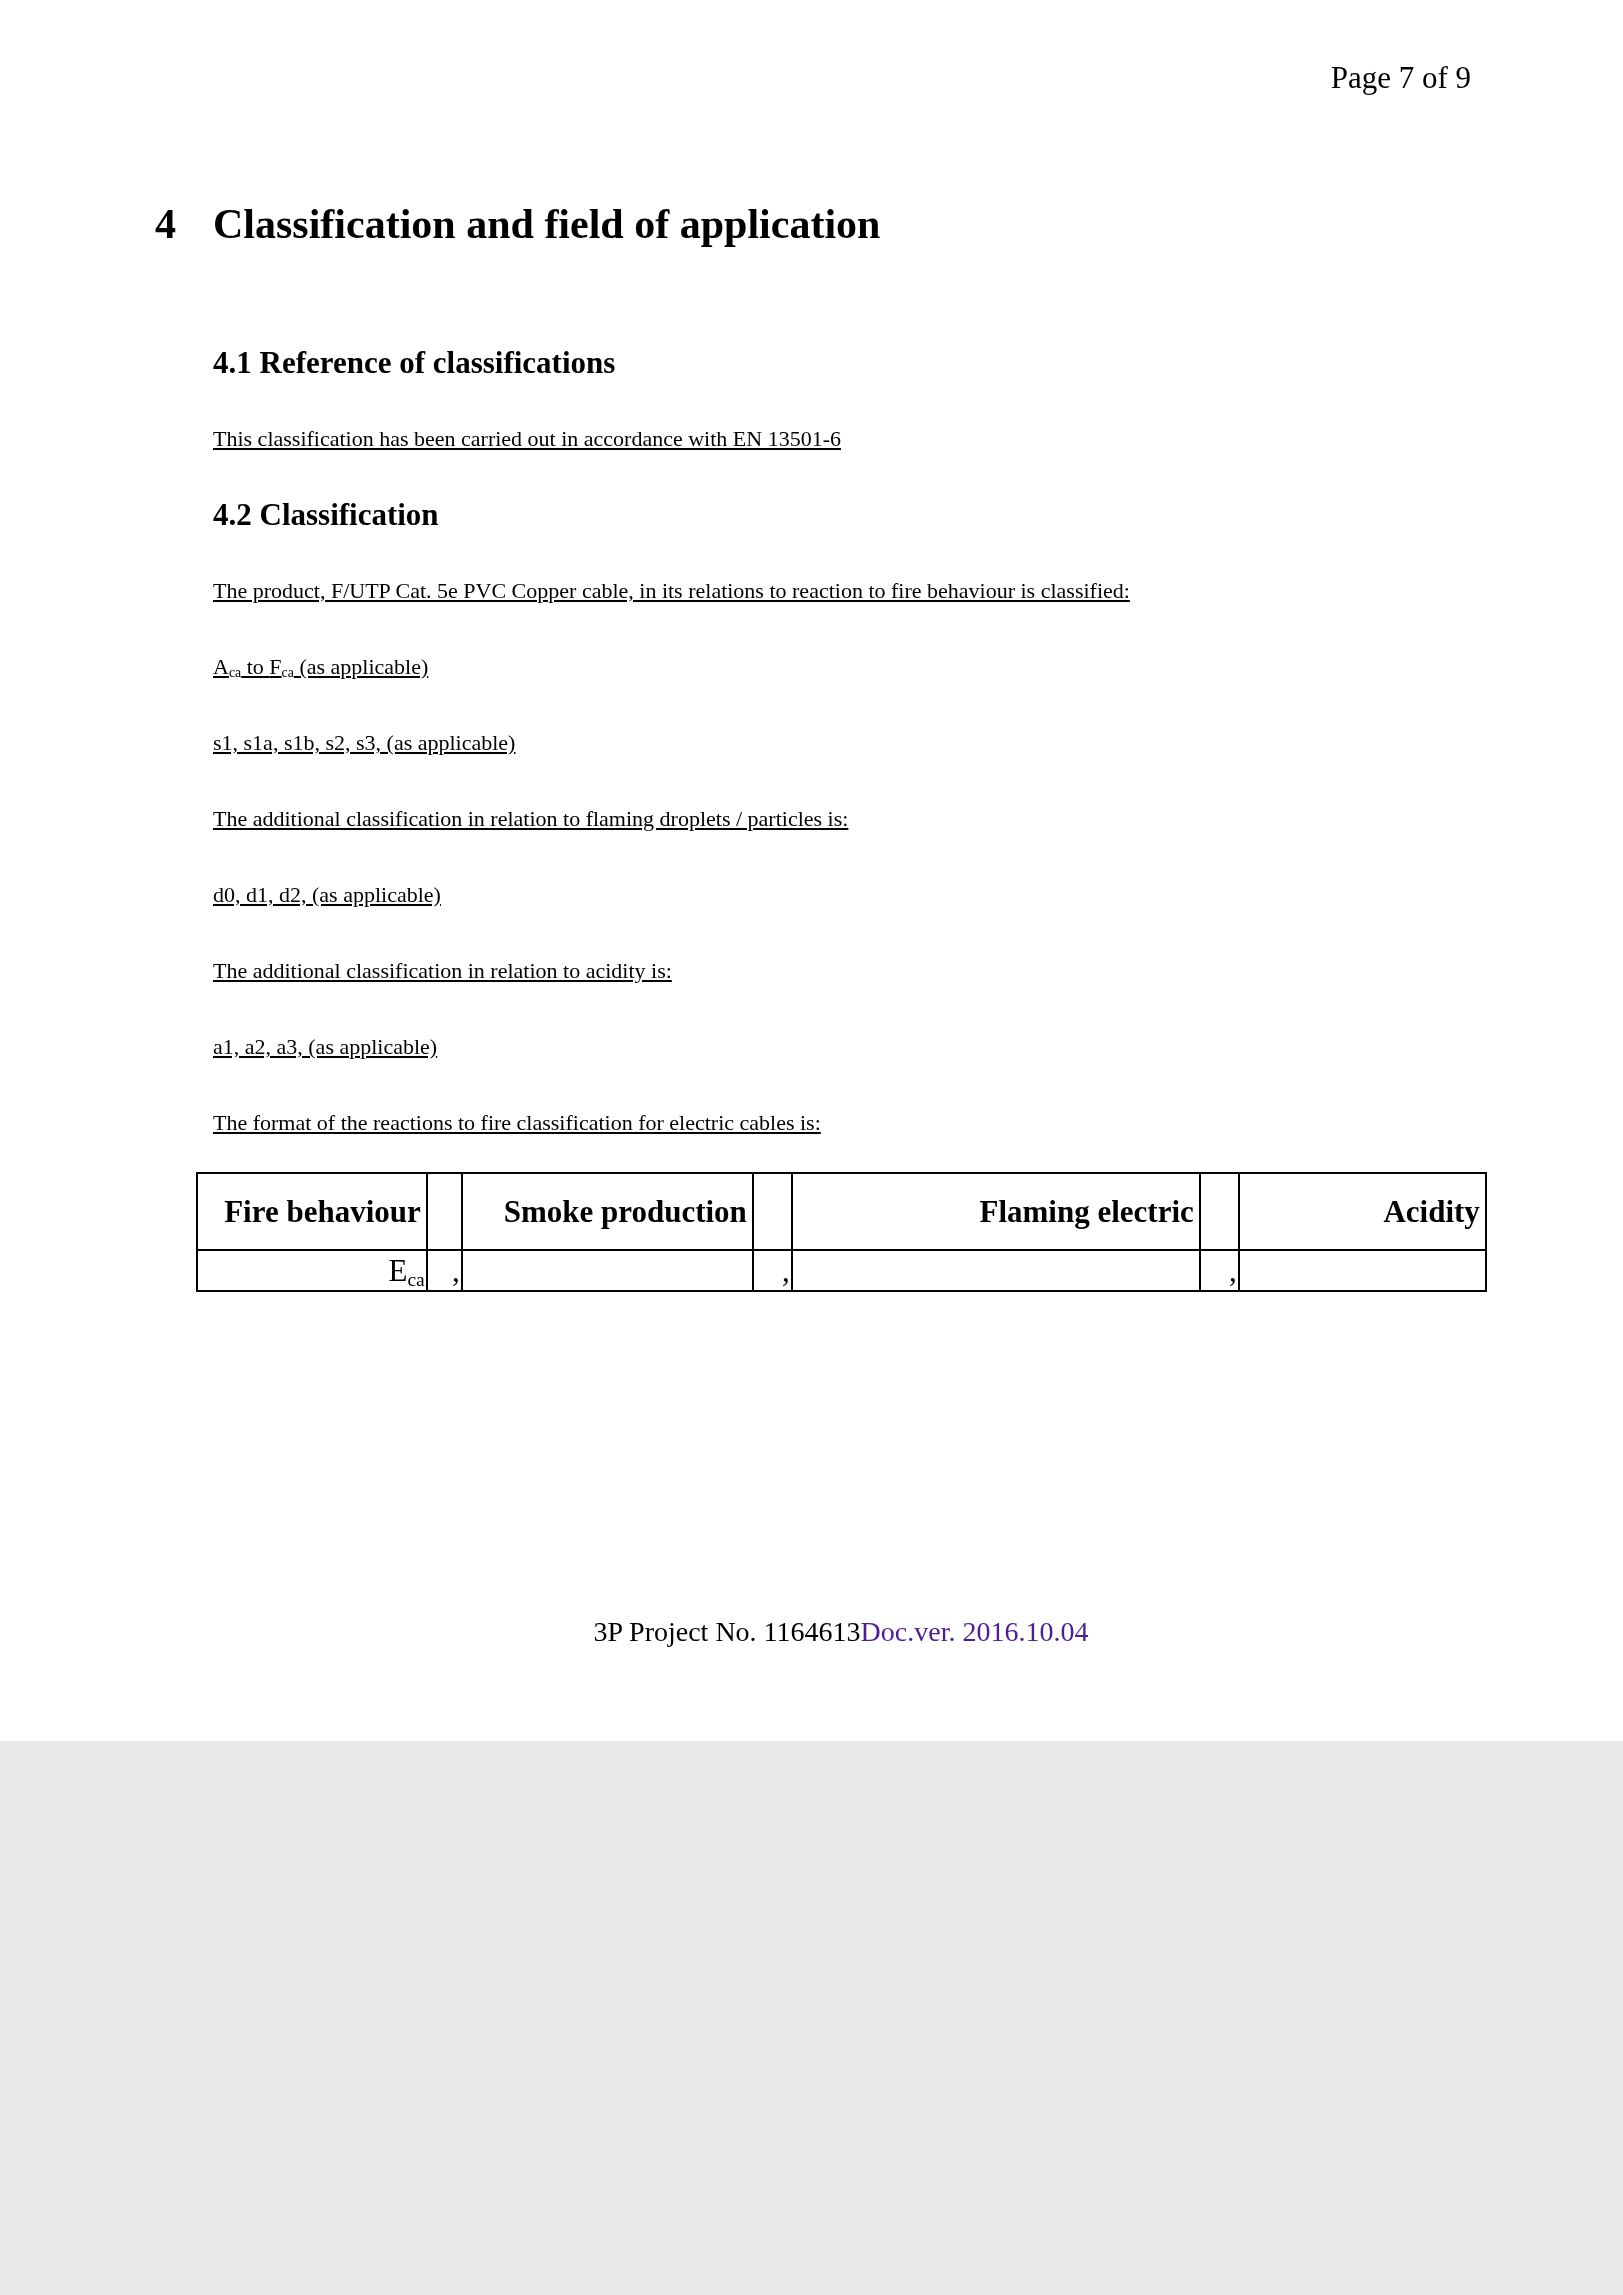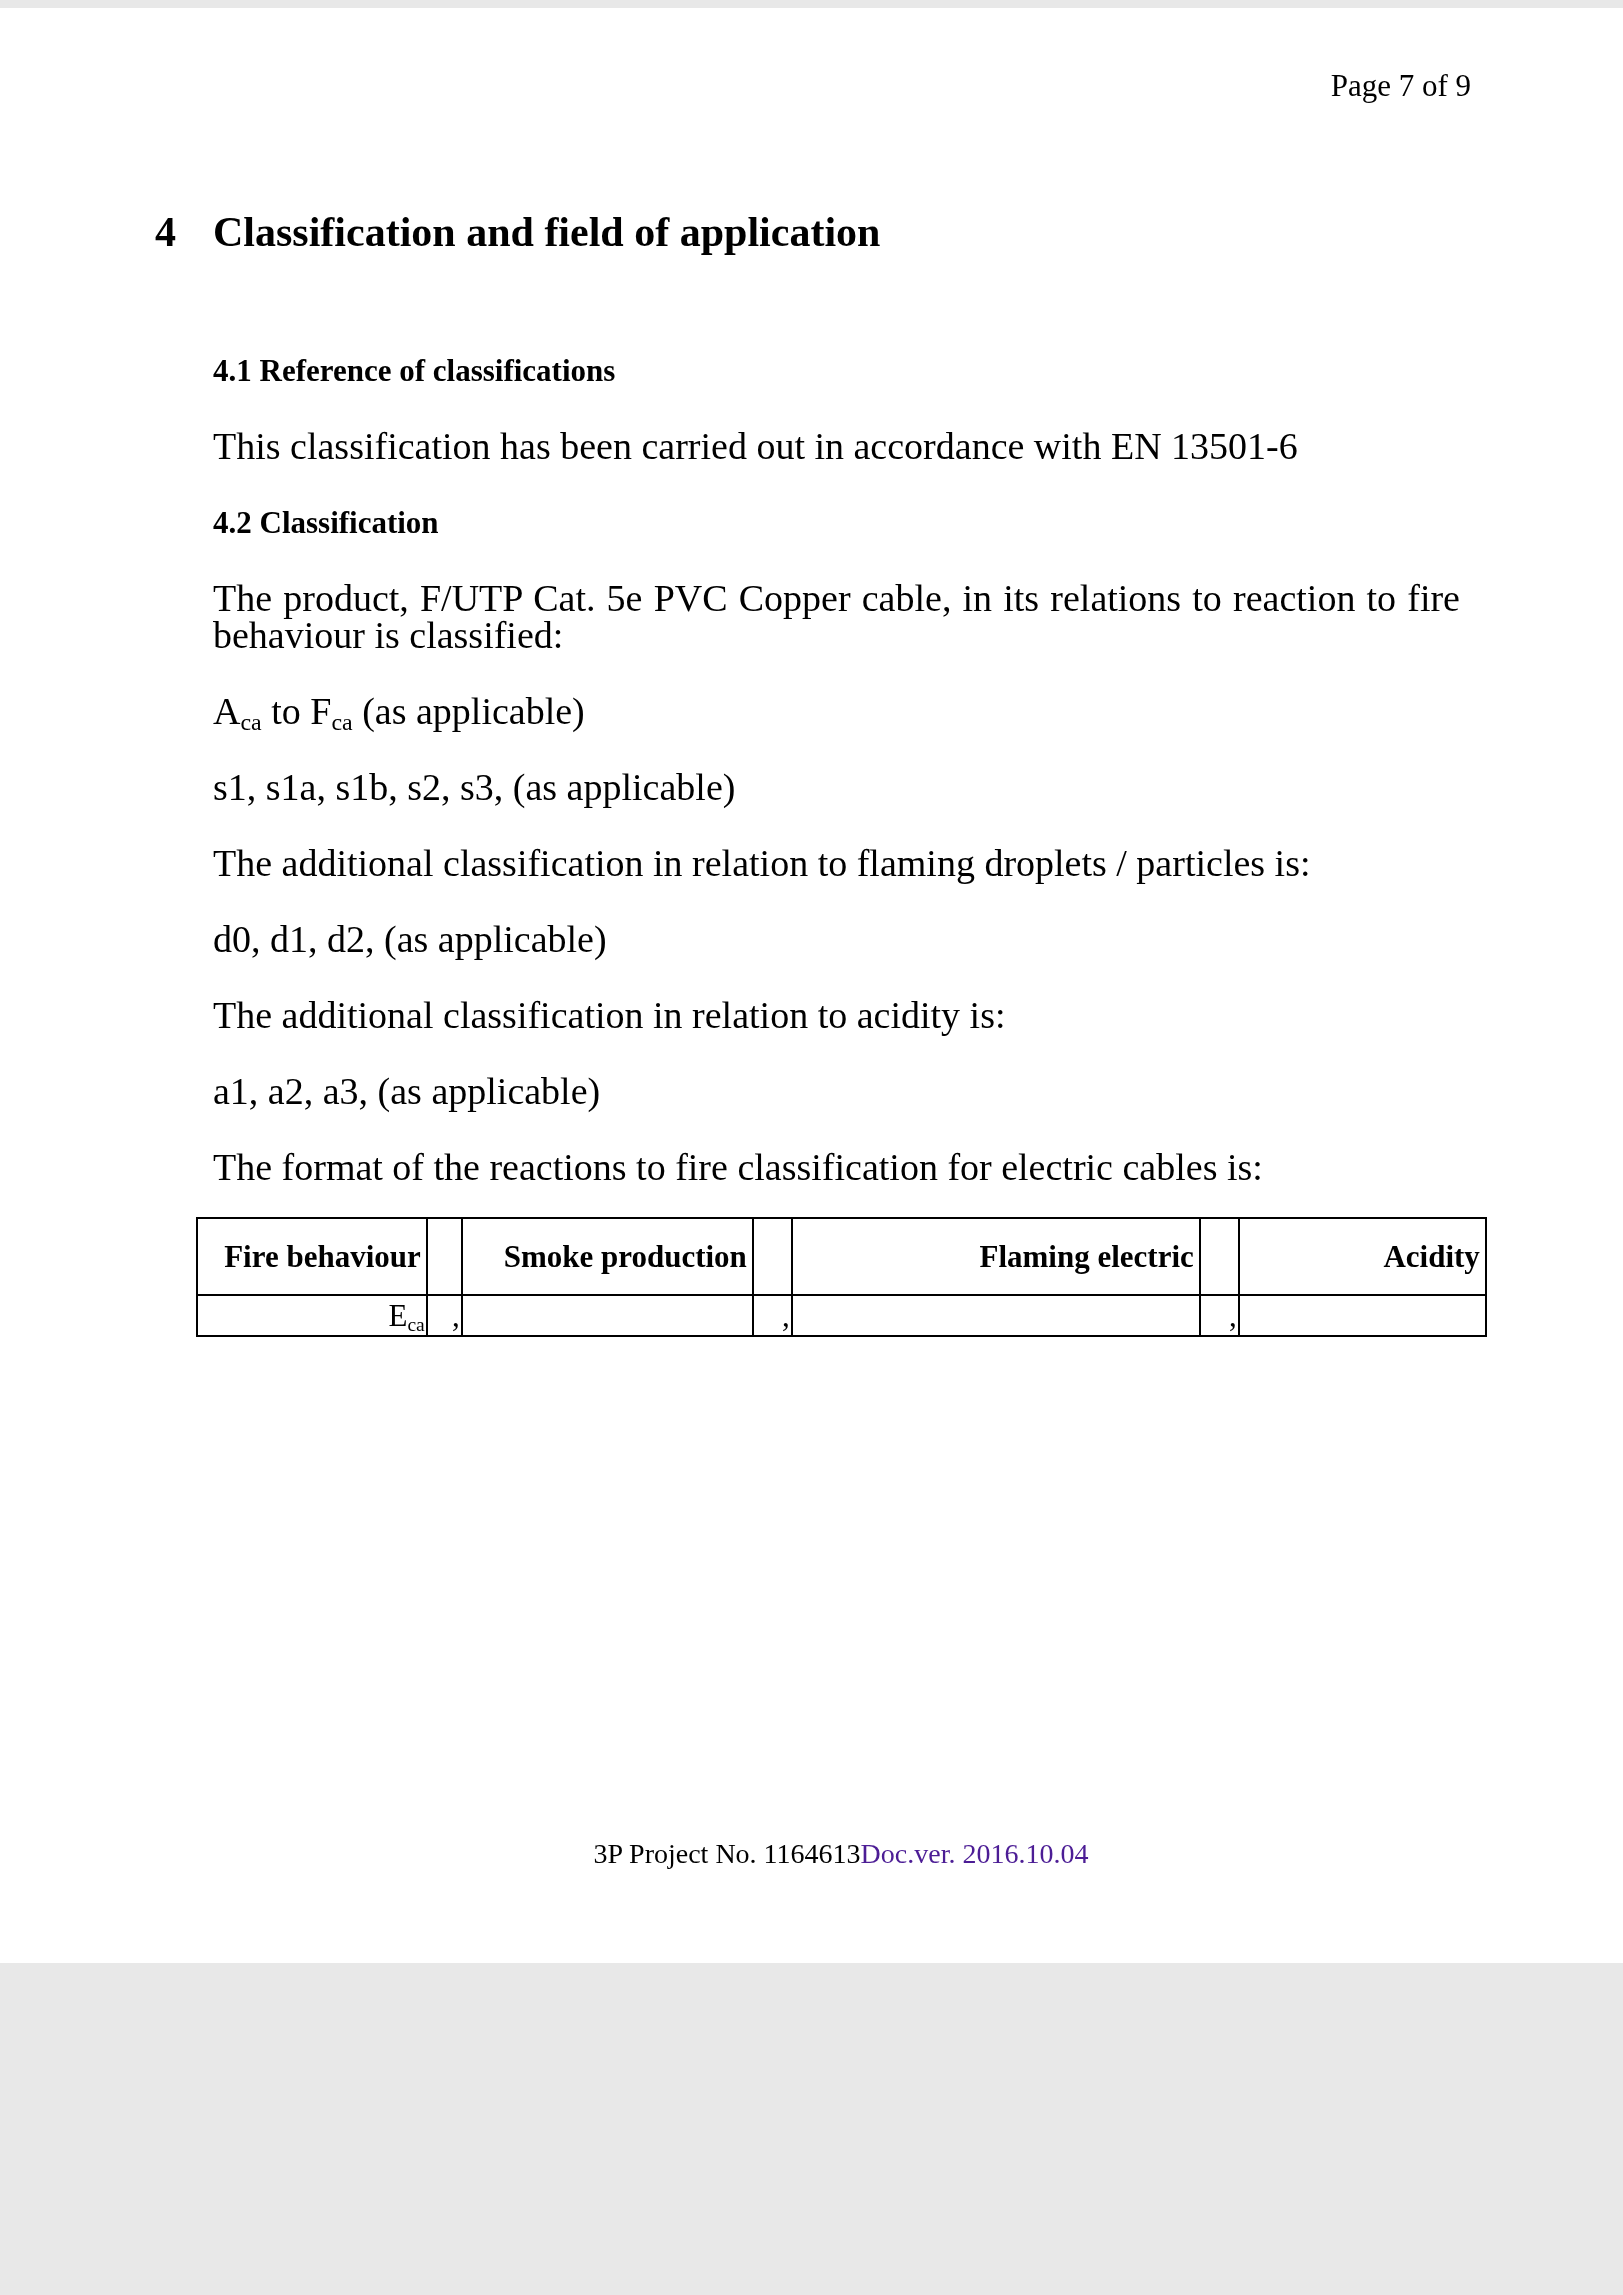--- a/index.html
+++ b/index.html
@@ -1,20 +1,20 @@
 <!DOCTYPE html>
 <html style="font-size:10.5px"><head>
 <meta charset="utf-8">
 <style>
   html, body { margin: 0; padding: 0; background: #e8e8e8; }
   .page {
     position: relative;
     width: 1623px;
-    height: 1955px;
-    margin: 8px auto;
+    height: 1741px;
+    margin: 0 auto;
     background: #ffffff;
     font-family: "Liberation Serif", "DejaVu Serif", serif;
     color: #000000;
     overflow: hidden;
   }
   .page-number {
     position: absolute;
     top: 59px;
     right: 152px;
     font-size: 31px;
@@ -34,23 +34,24 @@
     font-weight: 700;
     margin: 0 0 96px -58px;
   }
   h2.sub-heading {
     font-size: 31px;
     line-height: 37px;
     font-weight: 700;
     margin: 0 0 39px 0;
   }
   p.body-par {
-    font-size: 38px;
+    font-size: 22px;
     line-height: 37px;
     margin: 0 0 39px 0;
+    text-decoration: underline;
   }
   p.justified { text-align: justify; }
   sub.subscript {
     font-size: 0.63em;
     line-height: 0;
     vertical-align: -0.25em;
   }
   table.class-table {
     border-collapse: collapse;
     table-layout: fixed;

